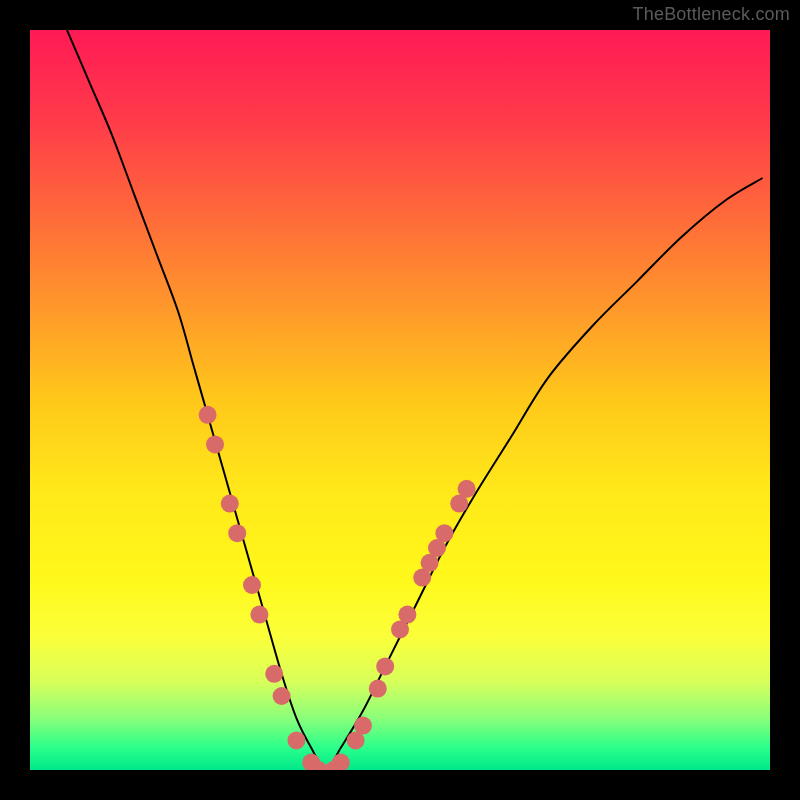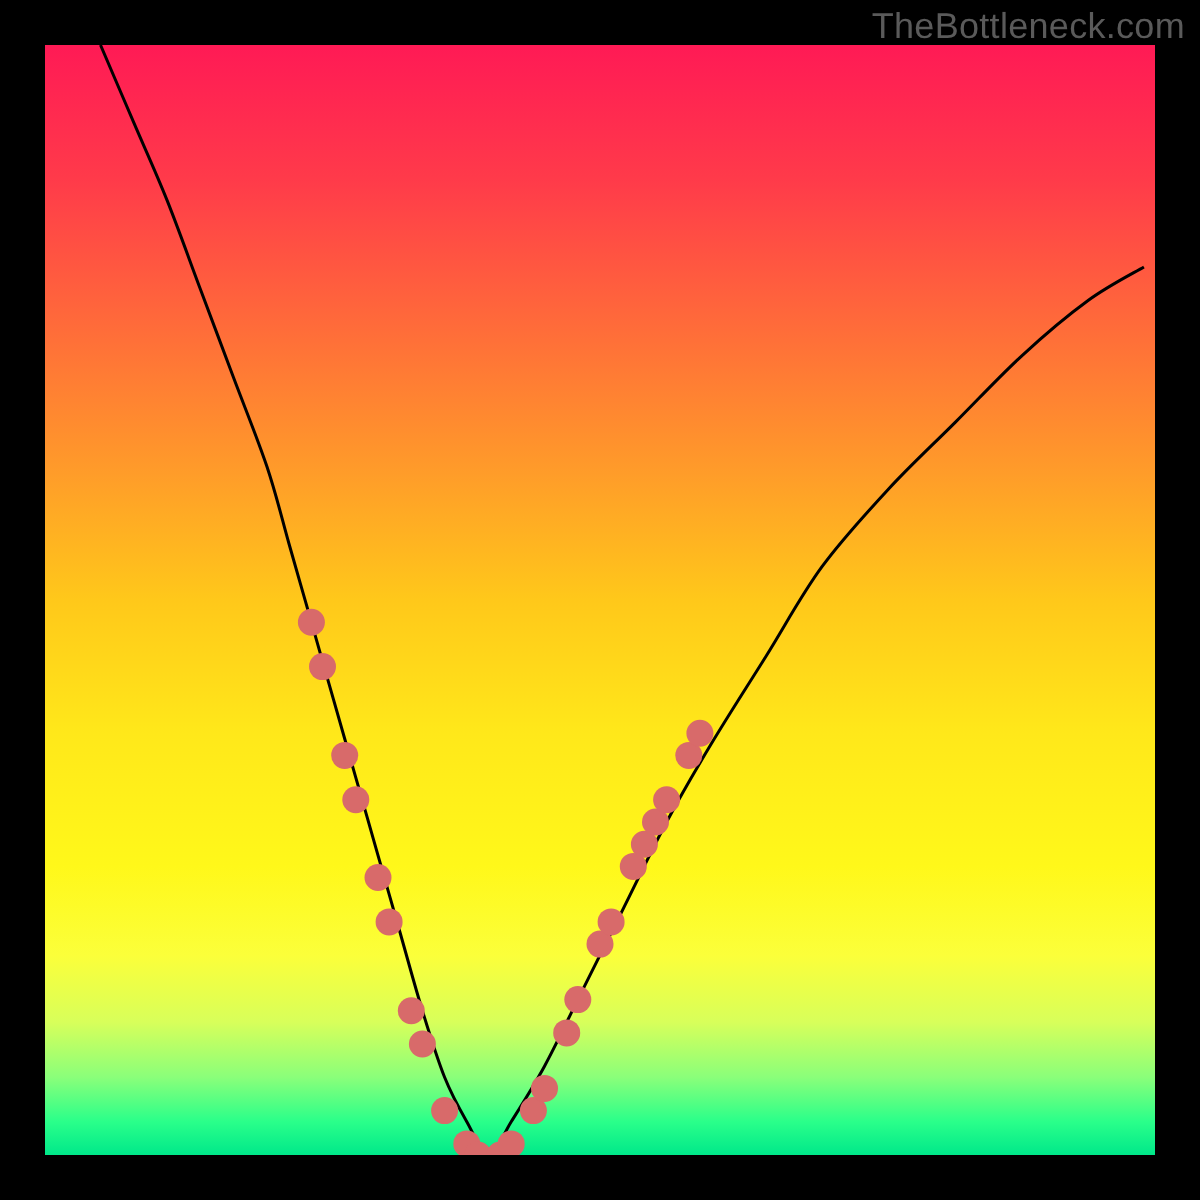--- a/index.html
+++ b/index.html
@@ -29,21 +29,21 @@
       #8aff7a 93%,
       #2aff8a 97%,
       #00e88a 100%
     );
   }
   .watermark {
     position: absolute;
     top: 4px;
     right: 10px;
     font-family: Arial, Helvetica, sans-serif;
-    font-size: 24px;
+    font-size: 18px;
     letter-spacing: 0.2px;
     color: #5a5a5a;
     font-weight: 500;
     user-select: none;
   }
   svg.curves {
     position: absolute;
     inset: 0;
     width: 100%;
     height: 100%;

